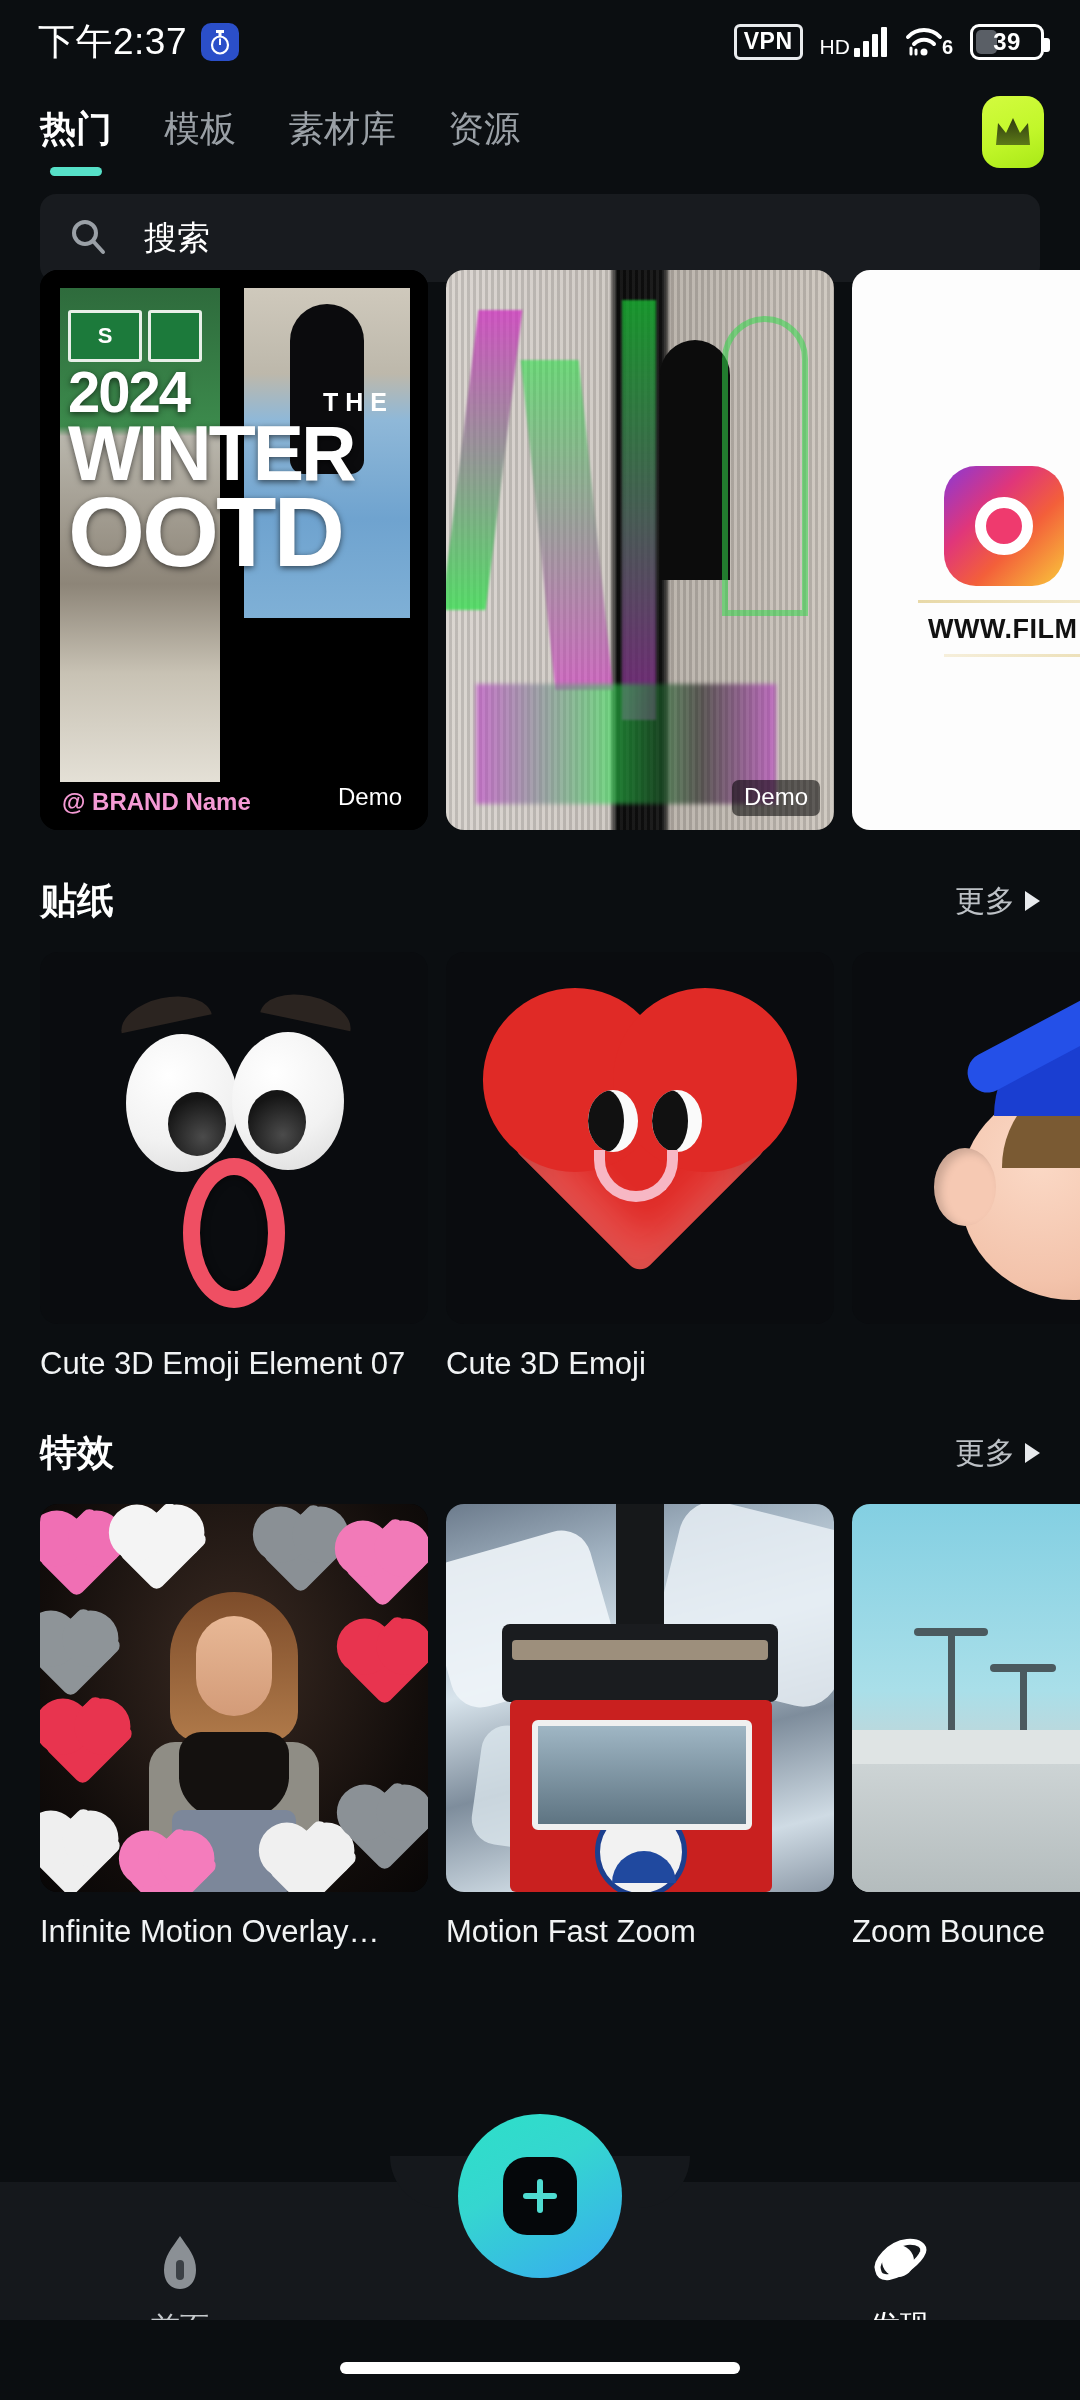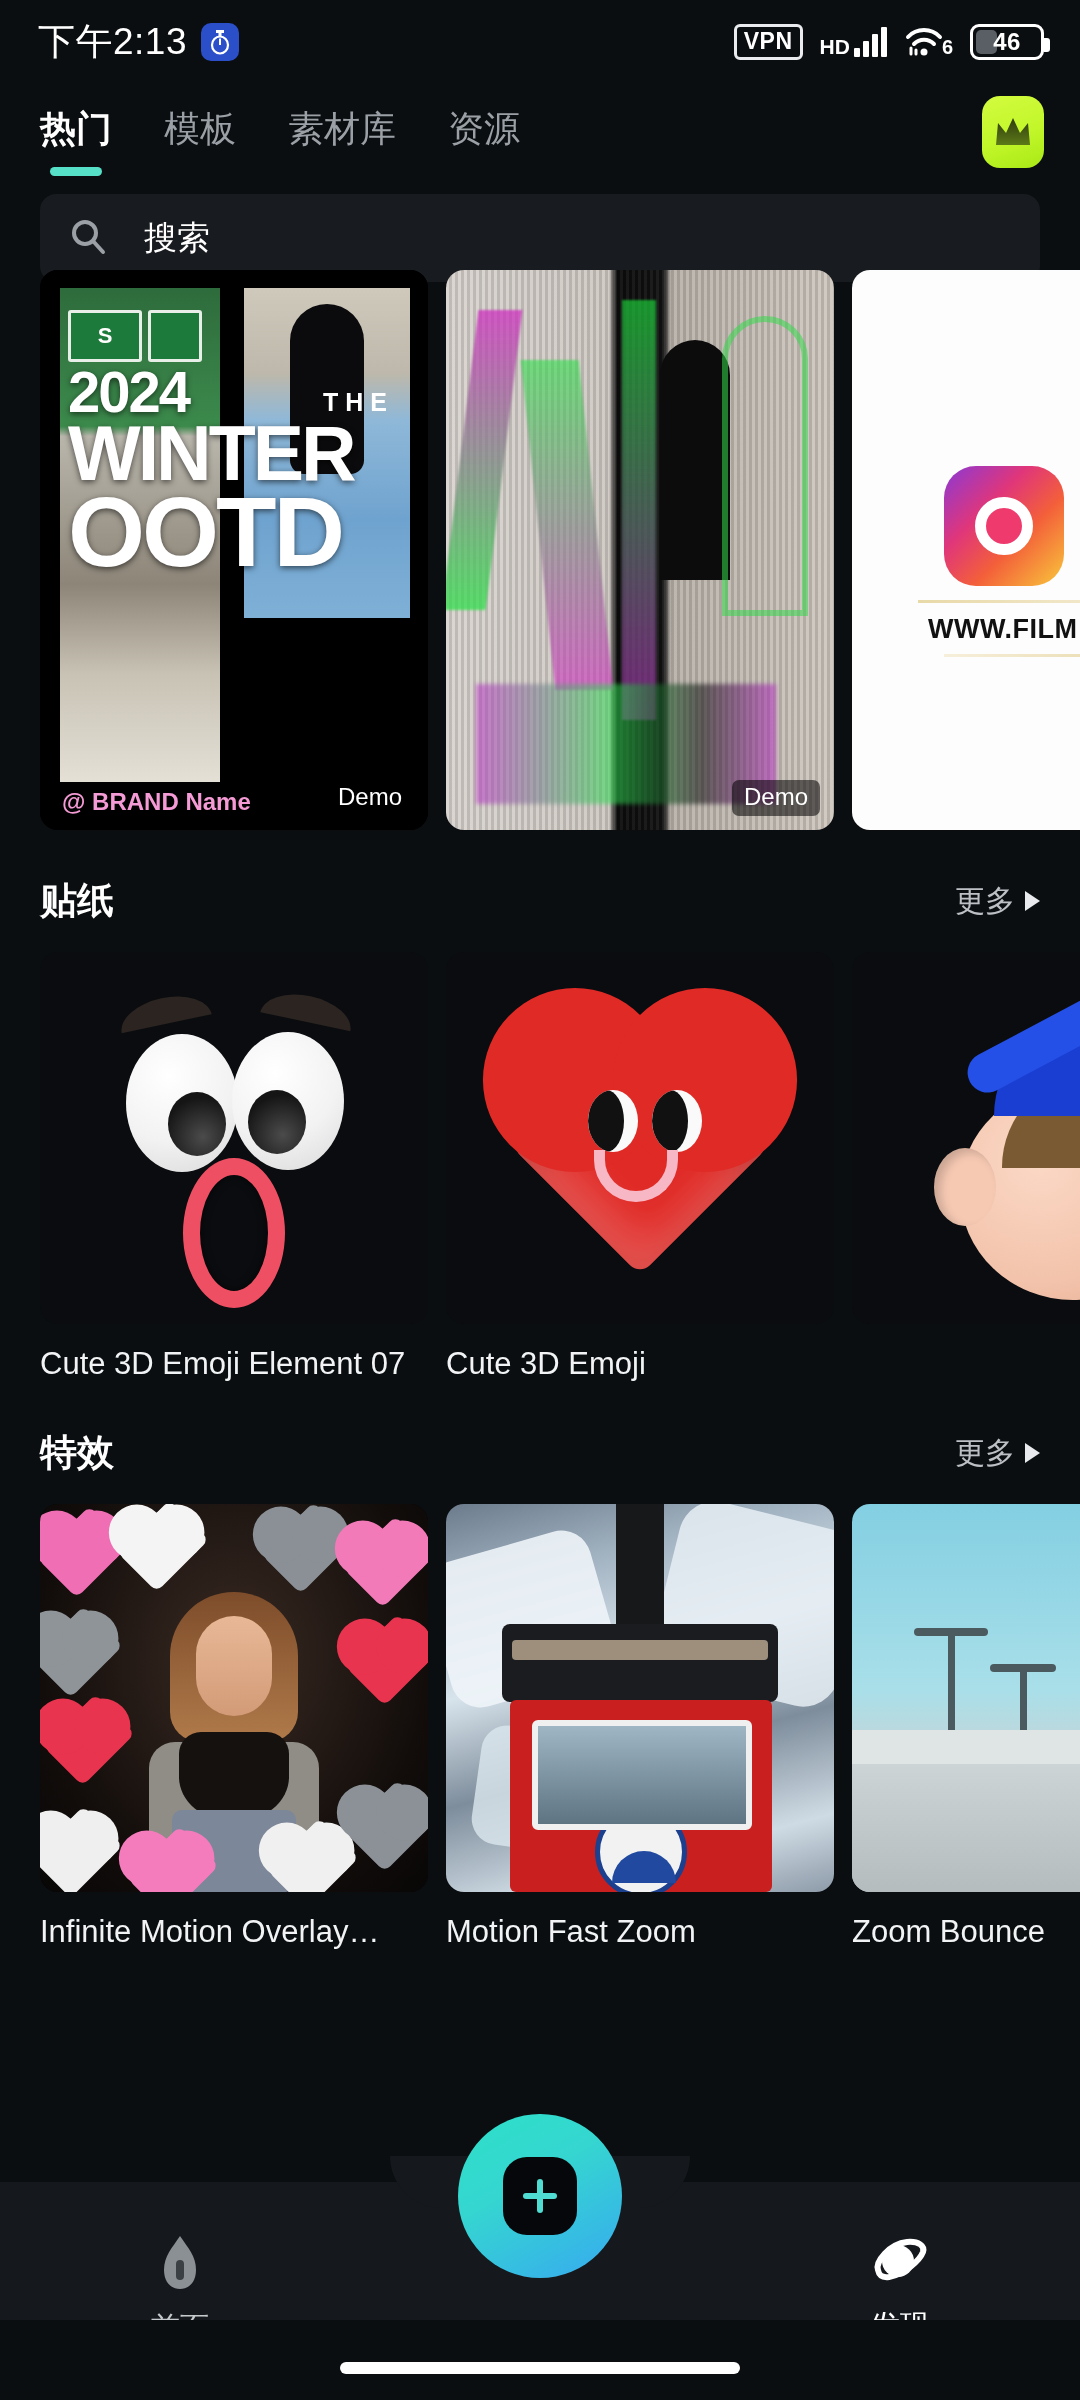--- a/index.html
+++ b/index.html
@@ -24,21 +24,21 @@
     width:38px;height:38px;border-radius:10px;background:#2b4fc9;
     display:flex;align-items:center;justify-content:center;
   }
   .sb-right{ display:flex; align-items:center; gap:17px; }
   .vpn-box{
     border:3px solid #e9ebee; border-radius:6px;
     padding:1px 7px 2px; font-size:23px; font-weight:700; letter-spacing:.5px;
     line-height:1.15;
   }
   .hd-sig{ display:flex; align-items:flex-end; gap:4px; }
-  .hd-txt{ font-size:21px; font-weight:700; line-height:.95; }
+  .hd-txt{ font-size:21px; font-weight:400; line-height:.95; }
   .bars{ display:flex; align-items:flex-end; gap:3px; height:30px; }
   .bars i{ display:block; width:6px; background:#fff; border-radius:1px;}
   .bars i:nth-child(1){height:9px;}
   .bars i:nth-child(2){height:16px;}
   .bars i:nth-child(3){height:23px;}
   .bars i:nth-child(4){height:30px;}
   .wifi-wrap{ position:relative; display:flex; align-items:flex-end; }
   .wifi6{ font-size:20px; font-weight:700; margin-left:-2px; margin-bottom:-1px;}
   .batt{
     width:74px;height:36px;border:3px solid #fff;border-radius:9px;
@@ -358,21 +358,21 @@
   .ground{position:absolute;left:0;right:0;bottom:0;height:128px;
     background:linear-gradient(180deg,#cdd4d5,#b4bcbd);}
   .wall{position:absolute;left:0;right:0;bottom:122px;height:40px;
     background:#dfe4e4;}
 </style>
 </head>
 <body>
 
 <div class="statusbar">
   <div class="sb-left">
-    <span class="sb-clock">下午2:13</span>
+    <span class="sb-clock">下午2:37</span>
     <span class="sb-appbadge">
       <svg width="24" height="26" viewBox="0 0 24 26">
           <rect x="8" y="1" width="8" height="3" fill="#fff"></rect>
           <rect x="10.5" y="4" width="3" height="3" fill="#fff"></rect>
           <ellipse cx="12" cy="16" rx="8" ry="8.5" fill="none" stroke="#fff" stroke-width="2.2"></ellipse>
           <line x1="12" y1="16" x2="12" y2="9.5" stroke="#fff" stroke-width="2"></line>
         </svg>
     </span>
   </div>
   <div class="sb-right">
@@ -391,21 +391,21 @@
         <path d="M4 11 A22 22 0 0 1 36 11" fill="none" stroke="#fff" stroke-width="4" stroke-linecap="round"></path>
         <path d="M10 18 A14 14 0 0 1 30 18" fill="none" stroke="#fff" stroke-width="4" stroke-linecap="round"></path>
         <circle cx="20" cy="26" r="3.5" fill="#fff"></circle>
         <path d="M7 22 L7 28" stroke="#fff" stroke-width="3" stroke-linecap="round"></path>
         <path d="M12 24 L12 28" stroke="#fff" stroke-width="3" stroke-linecap="round"></path>
       </svg>
       <span class="wifi6">6</span>
     </span>
     <span class="batt">
       <span class="batt-fill"></span>
-      <span class="batt-txt">46</span>
+      <span class="batt-txt">39</span>
     </span>
   </div>
 </div>
 
 <div class="tabrow">
   <div class="tabs">
     <span class="tab active">热门</span>
     <span class="tab">模板</span>
     <span class="tab">素材库</span>
     <span class="tab">资源</span>

